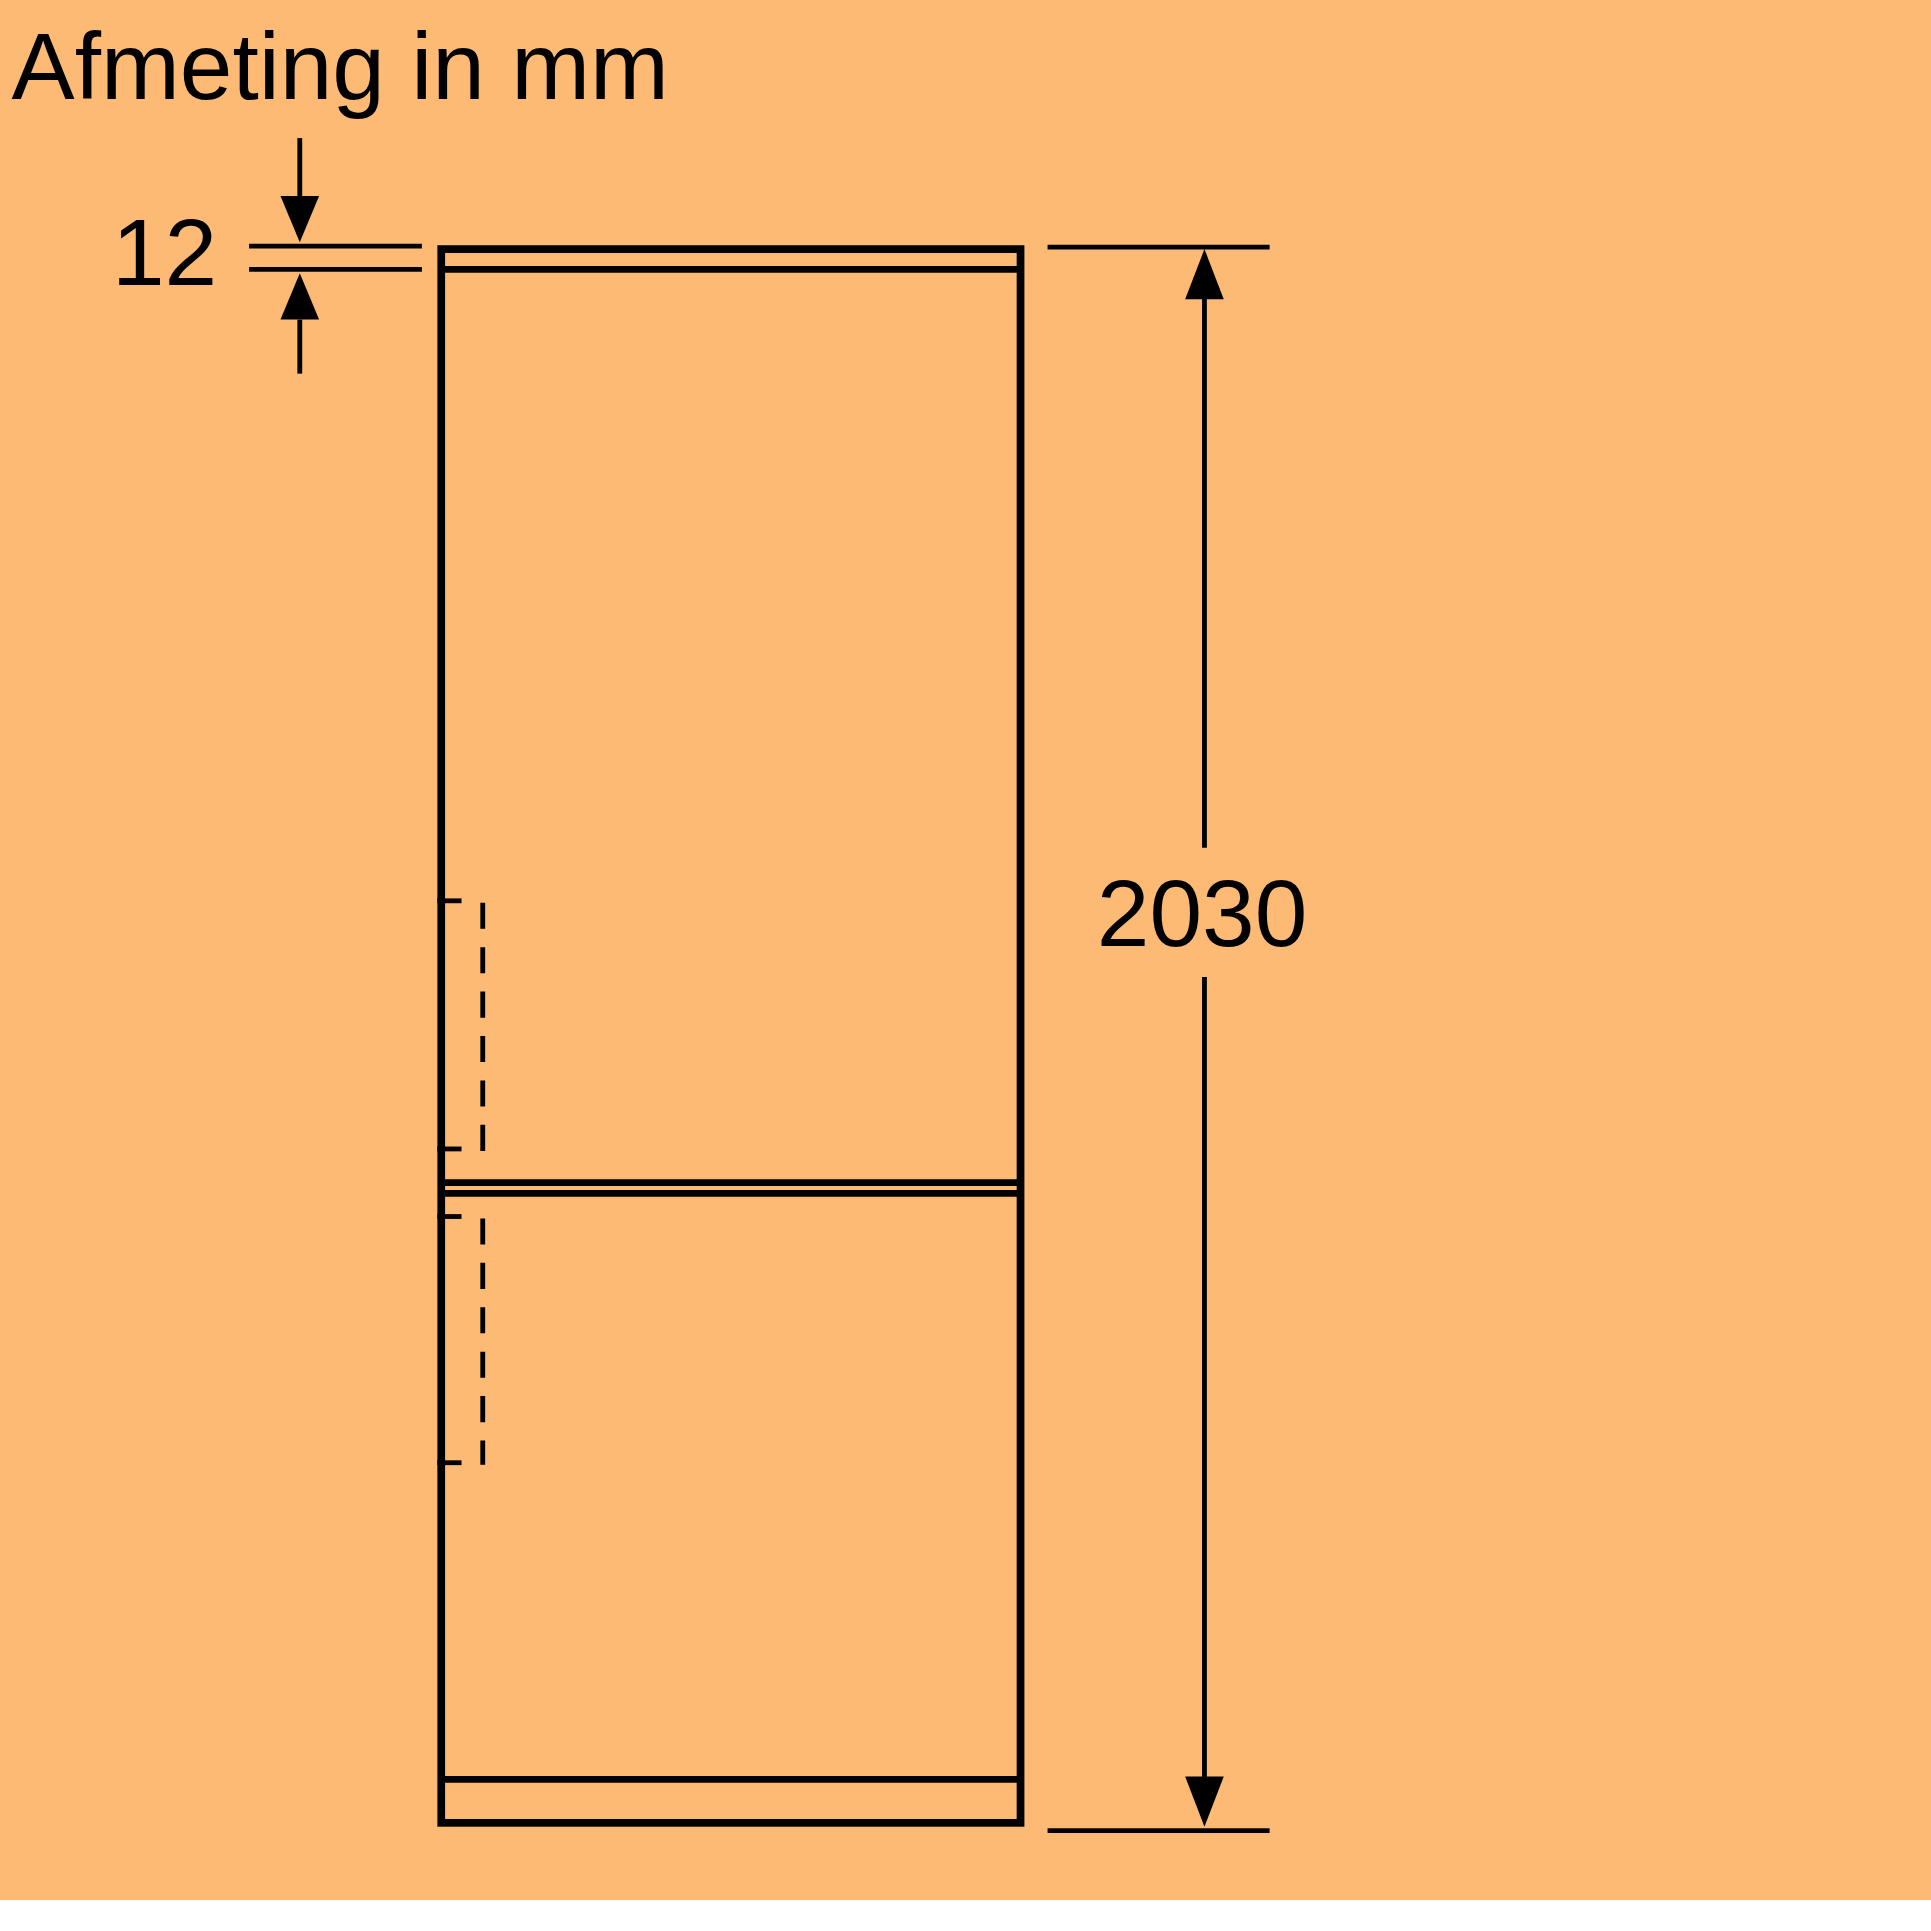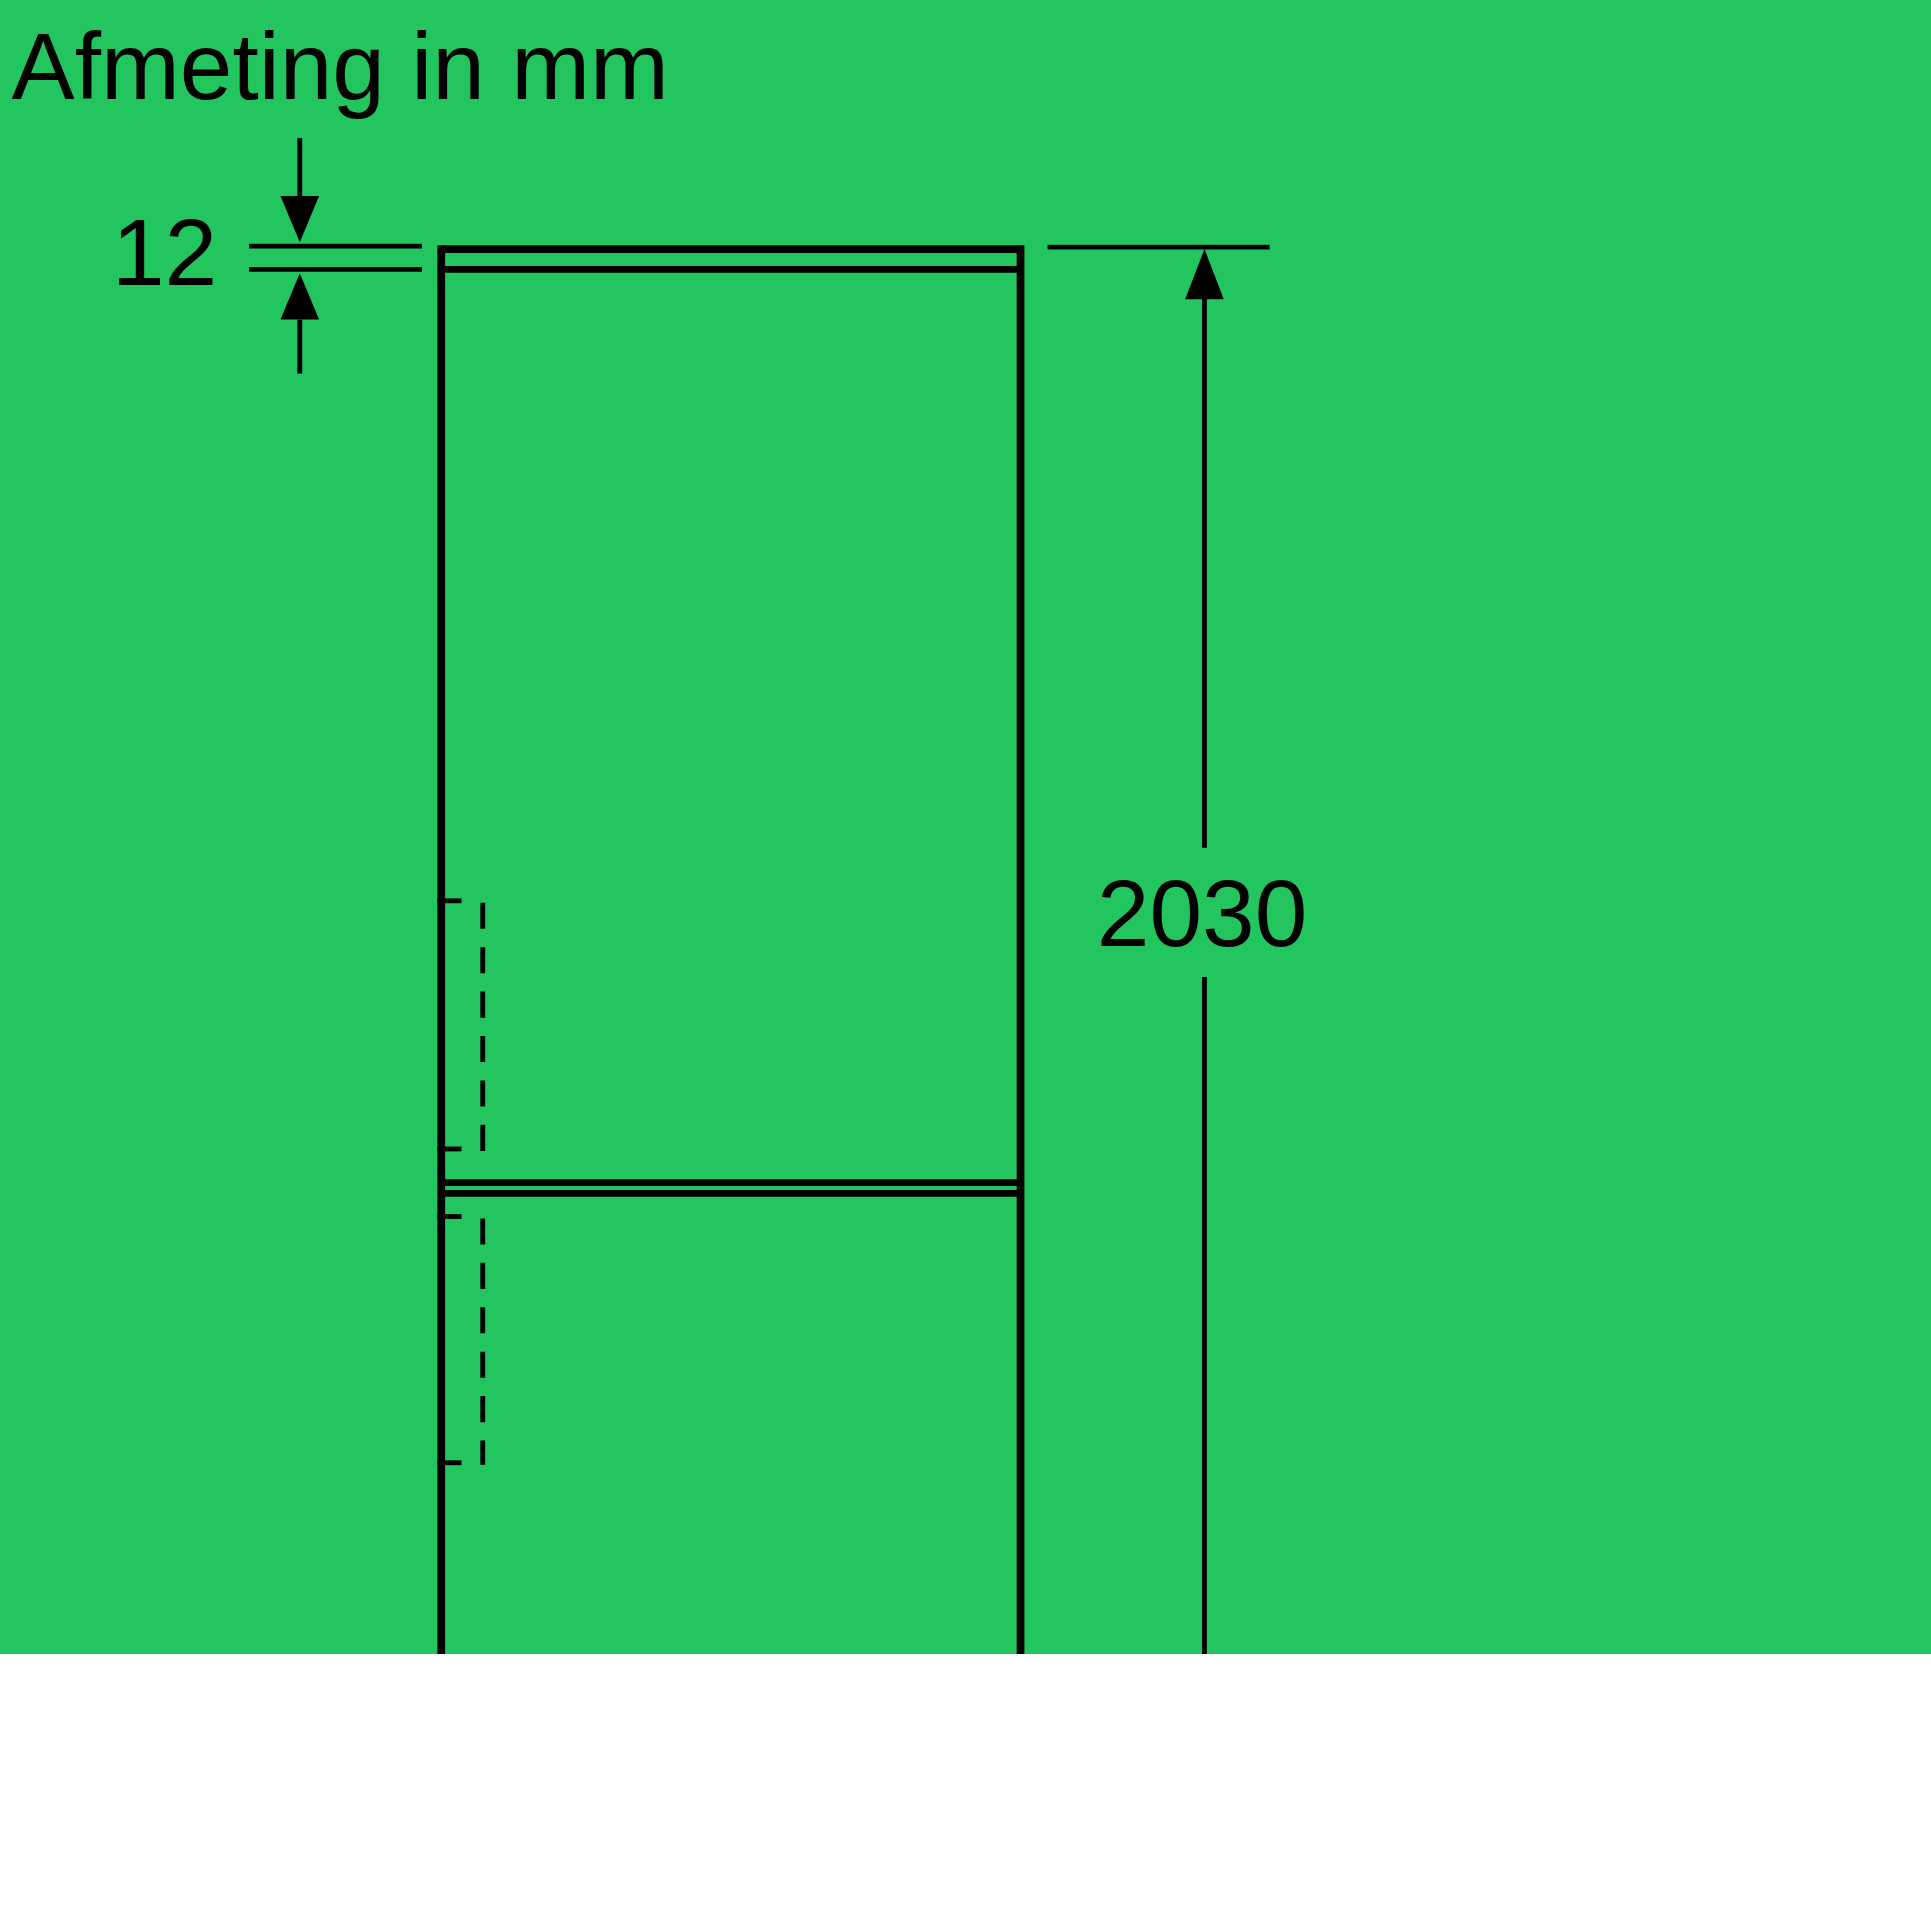--- a/index.html
+++ b/index.html
@@ -3,22 +3,22 @@
 <meta charset="utf-8">
 <style>
   html, body {
     margin: 0;
     padding: 0;
     background: #ffffff;
   }
   .canvas {
     position: relative;
     width: 1931px;
-    height: 1654px;
-    background: #22c55e;
+    height: 1900px;
+    background: #fdba74;
     overflow: hidden;
     text-align: right;
   }
   svg {
     position: absolute;
     top: 0;
     left: 0;
     display: block;
   }
   .diagram-text {

